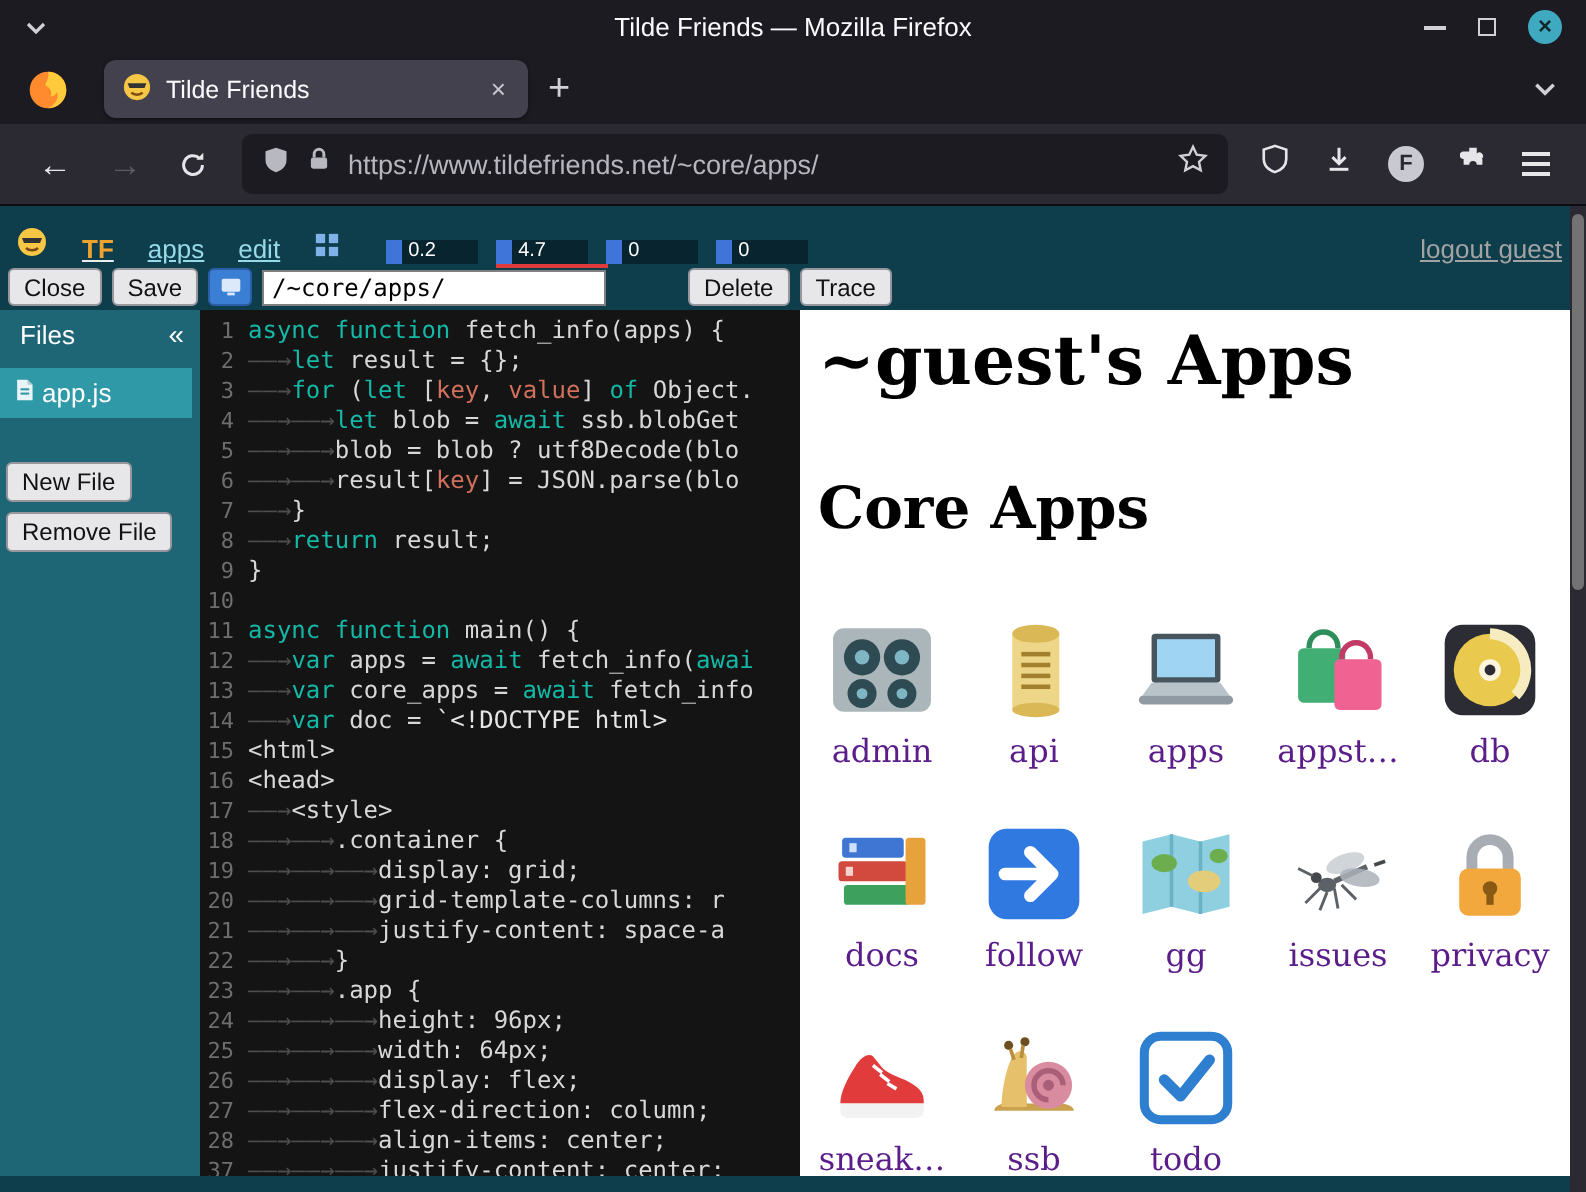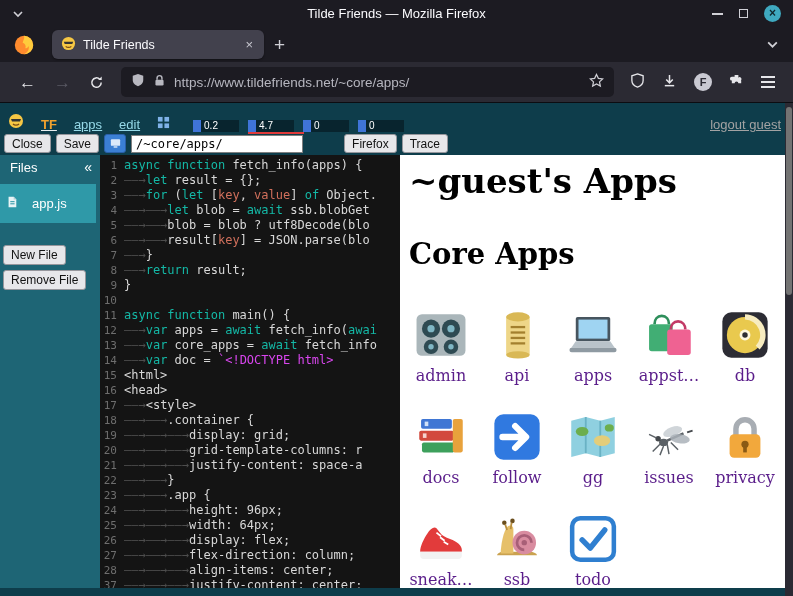--- a/index.html
+++ b/index.html
@@ -57,32 +57,32 @@
   .path-input { width: 172px; height: 18px; border: 1px solid #7f7f7f; background: #fff; color: #000; font: 12px "DejaVu Sans Mono", monospace; padding: 0 4px; }
   .tbtn.delete { margin-left: 36px; }
 
   .main { flex: 1; display: flex; overflow: hidden; }
 
   
   .sidebar { width: 100px; background: #1e6575; color: #fff; flex: none; }
   .files-header { display: flex; justify-content: space-between; align-items: center; padding: 4px 8px 2px 10px; font-size: 13px; }
   .files-title { font-weight: normal; }
   .collapse { font-size: 14px; }
-  .file-item { margin-top: 7px; background: #2f99a8; display: flex; align-items: center; gap: 14px; padding: 12px 6px; font-size: 13px; width: 96px; }
+  .file-item { margin-top: 7px; background: #2f99a8; display: flex; align-items: center; gap: 3px; padding: 5px 6px; font-size: 13px; width: 96px; }
   .side-btn { display: block; margin: 5px 0 0 3px; background: #e7e7ea; border: 1px solid #96969c; border-radius: 3px; font-size: 12px; color: #121212; padding: 2px 7px; font-family: "Liberation Sans", sans-serif; }
   .side-btn.first { margin-top: 22px; }
 
   
   .editor { width: 300px; flex: none; background: #141414; overflow: hidden; padding-top: 3px; font: 12px/15px "DejaVu Sans Mono", monospace; }
   .code-line { display: flex; height: 15px; white-space: pre; }
   .ln { width: 24px; flex: none; text-align: right; padding-right: 7px; color: #6e6e6e; font-size: 11px; }
   .code { flex: 1; overflow: hidden; }
   .tk-k { color: #14b8a6; }
   .tk-p { color: #d8d8d8; }
-  .tk-s { color: #d946ef; }
+  .tk-s { color: #e5e5e5; }
   .tk-v { color: #d1705c; }
   .tk-w { color: #4d4d4d; }
 
   
   .apps-panel { flex: 1; background: #ffffff; overflow: hidden; padding-left: 9px; font-family: "DejaVu Serif", serif; }
   .apps-title { font-size: 34px; font-weight: bold; color: #000; margin-top: 6px; }
   .apps-section { font-size: 29px; font-weight: bold; color: #000; margin-top: 36px; }
   .apps-grid { display: grid; grid-template-columns: repeat(5, 64px); column-gap: 12px; row-gap: 6px; margin-top: 26px; }
   .app-cell { width: 64px; height: 96px; display: flex; flex-direction: column; align-items: center; justify-content: center; }
   .app-icon { width: 58px; height: 58px; }
@@ -239,21 +239,21 @@
   <div class="editor-toolbar">
     <button class="tbtn">Close</button>
     <button class="tbtn">Save</button>
     <button class="icon-btn">
       <svg viewBox="0 0 14 14" width="13" height="13">
           <rect x="2" y="2.5" width="10" height="7" rx="1" fill="#dce9fa"></rect>
           <rect x="5" y="10" width="4" height="1.5" fill="#dce9fa"></rect>
         </svg>
     </button>
     <input class="path-input" value="/~core/apps/" style="">
-    <button class="tbtn delete">Firefox</button>
+    <button class="tbtn delete">Delete</button>
     <button class="tbtn">Trace</button>
   </div>
 
   <div class="main">
     <div class="sidebar">
       <div class="files-header">
         <span class="files-title">Files</span>
         <span class="collapse">«</span>
       </div>
       <div class="file-item">

